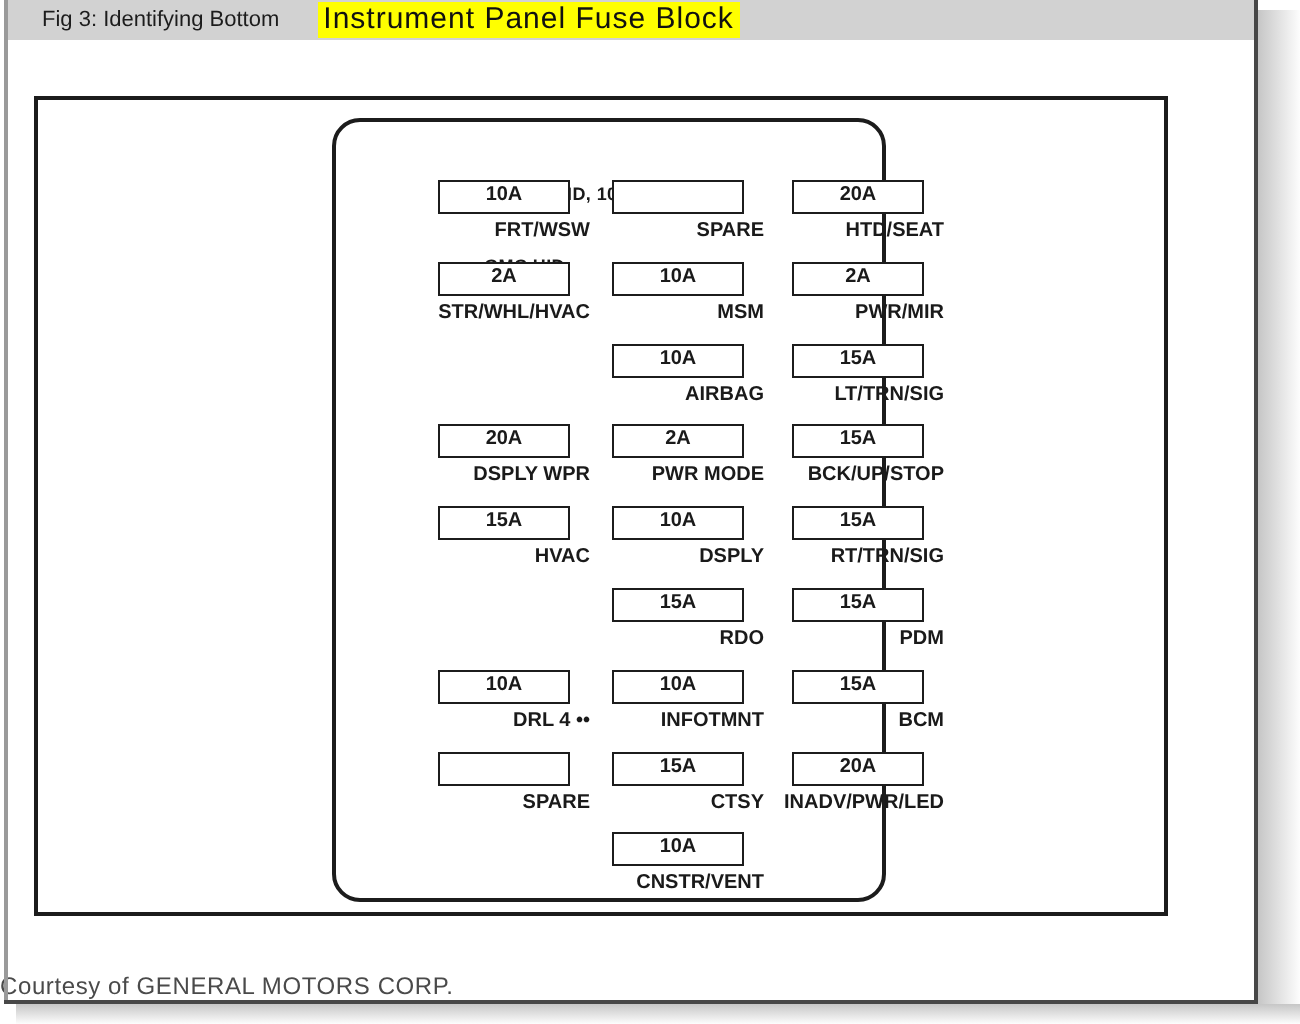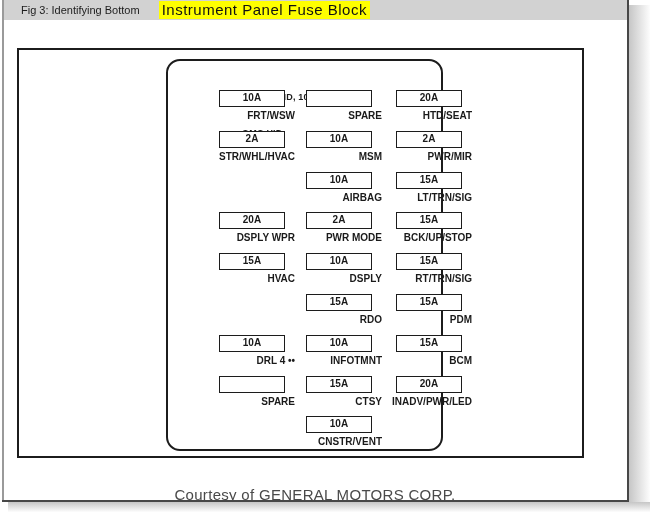--- a/index.html
+++ b/index.html
@@ -43,22 +43,22 @@
   .fuse-cell{position:absolute;top:0;width:86px;text-align:center;}
   .fuse-cell.c0{left:2px;} .fuse-cell.c1{left:89px;} .fuse-cell.c2{left:179px;}
   .fuse-box{
     width:66px;height:17px;margin:0 auto;border:1.5px solid #1c1c1c;
     box-sizing:border-box;font-size:10px;font-weight:bold;line-height:14px;
     background:#fff;
   }
   .fuse-label{margin-top:3px;font-size:10px;font-weight:bold;white-space:nowrap;text-align:right;}
   
   .credit{
-    position:absolute;left:0;top:486px;width:630px;text-align:center;
-    font-size:15px;color:#4a4a4a;letter-spacing:.3px;
+    position:absolute;left:0;top:486px;width:630px;
+    font-size:12px;color:#4a4a4a;letter-spacing:.3px;
   }
 </style>
 </head>
 <body>
 
 <div class="stage">
 
   <div class="titlebar">
     <span class="title-prefix">Fig 3: Identifying Bottom </span><span class="title-highlight">Instrument Panel Fuse Block</span>
   </div>

